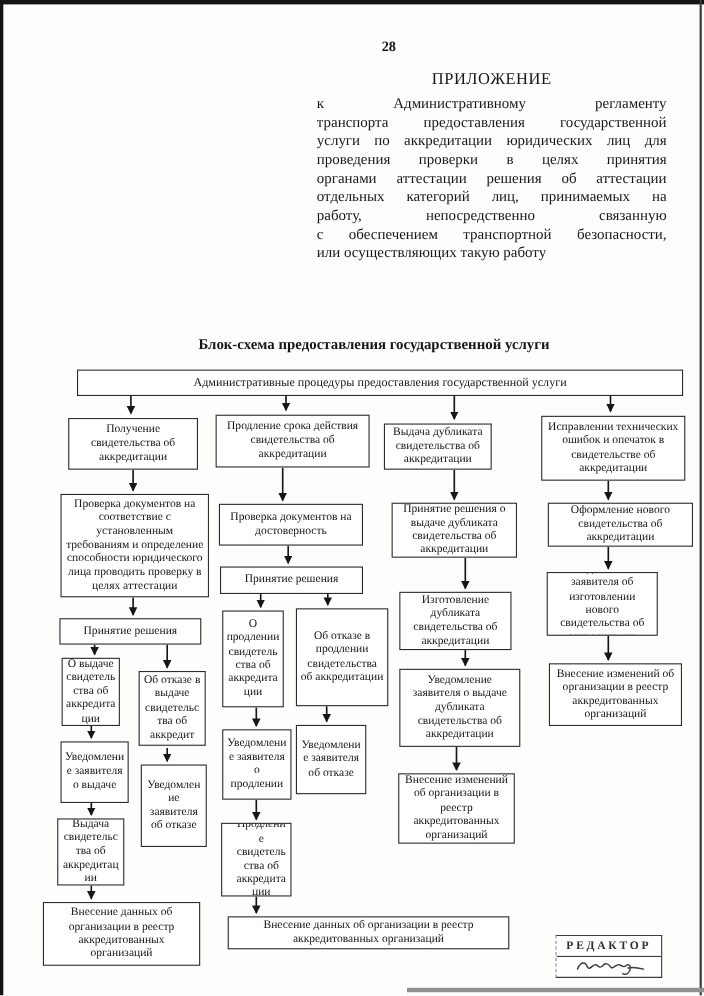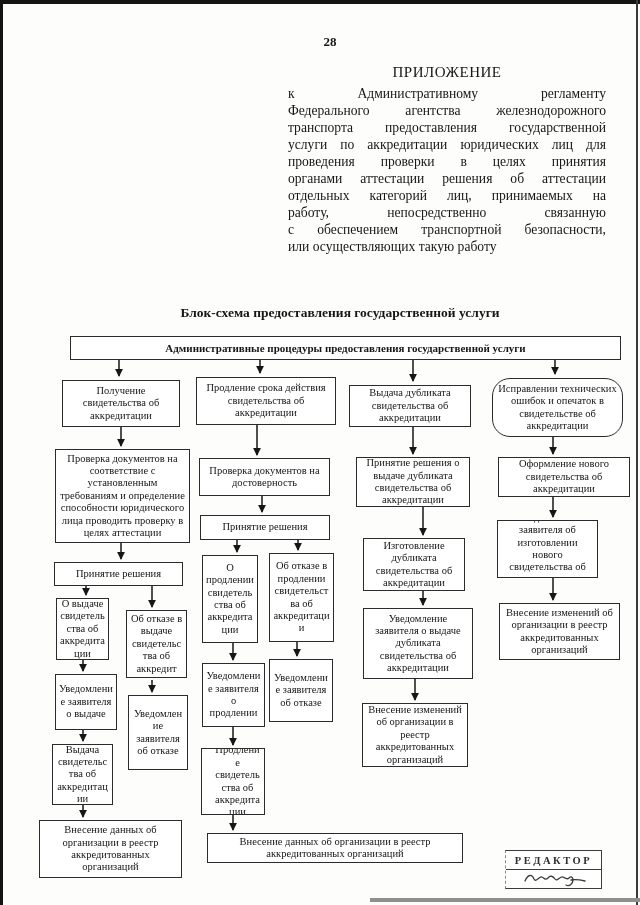--- a/index.html
+++ b/index.html
@@ -8,40 +8,40 @@
     font-family:"Liberation Serif","DejaVu Serif",serif;color:#161616;
     overflow:hidden;
   }
   
   .edge{position:absolute;background:#141414;}
   .edge-top{left:0;top:0;width:640px;height:4px;}
   .edge-left{left:0;top:0;width:3px;height:905px;}
   .edge-right{left:636px;top:0;width:2px;height:905px;background:#3a3a3a;}
   .edge-bottom{left:370px;top:898px;width:270px;height:4px;background:#8f8f8f;}
 
-  .pagenum{position:absolute;left:300px;top:34px;width:60px;text-align:center;
+  .pagenum{position:absolute;left:300px;top:34px;width:60px;text-align:right;
     font-size:13px;font-weight:bold;}
 
   .appendix{position:absolute;left:288px;top:64px;width:318px;}
   .appendix-heading{text-align:center;font-size:15px;letter-spacing:.5px;margin-bottom:4px;}
   .pline{font-size:13.6px;line-height:17px;text-align:justify;text-align-last:justify;
     white-space:normal;}
   .pline.last{text-align-last:left;}
 
   .fc-title{position:absolute;left:0;top:305px;width:640px;text-align:center;
     font-weight:bold;font-size:13.5px;padding-left:20px;}
 
   .bx{
     position:absolute;border:1.5px solid #2b2b2b;background:#fff;
     display:flex;flex-direction:column;justify-content:center;
     text-align:center;font-size:10.5px;line-height:1.18;
     padding:1px 3px;box-sizing:border-box;overflow:hidden;
     overflow-wrap:break-word;word-wrap:break-word;
   }
-  .banner{font-weight:bold;font-size:11px;}
+  .banner{font-weight:normal;font-size:11px;}
 
   svg.connectors{position:absolute;left:0;top:0;pointer-events:none;}
 
   .stamp{position:absolute;left:505px;top:850px;width:97px;height:39px;
     border:1.5px solid #3c3c3c;border-left:1.5px dashed #8a8a8a;background:#fff;
     box-sizing:border-box;}
   .stamp-top{height:18px;border-bottom:1.3px solid #3c3c3c;display:flex;
     align-items:center;justify-content:center;font-size:10.5px;letter-spacing:2.5px;
     font-weight:bold;color:#2e2e2e;}
   .stamp-sig{height:18px;display:flex;align-items:center;justify-content:center;}
@@ -52,21 +52,20 @@
 <div class="edge edge-top"></div>
 <div class="edge edge-left"></div>
 <div class="edge edge-right"></div>
 <div class="edge edge-bottom"></div>
 
 <div class="pagenum">28</div>
 
 <div class="appendix">
   <div class="appendix-heading">ПРИЛОЖЕНИЕ</div>
   <div class="pline">к Административному регламенту</div>
-  <div class="pline">Федерального агентства железнодорожного</div>
   <div class="pline">транспорта предоставления государственной</div>
   <div class="pline">услуги по аккредитации юридических лиц для</div>
   <div class="pline">проведения проверки в целях принятия</div>
   <div class="pline">органами аттестации решения об аттестации</div>
   <div class="pline">отдельных категорий лиц, принимаемых на</div>
   <div class="pline">работу, непосредственно связанную</div>
   <div class="pline">с обеспечением транспортной безопасности,</div>
   <div class="pline last">или осуществляющих такую работу</div>
 </div>
 
@@ -122,33 +121,33 @@
 <div class="bx" style="left:126px;top:610px;width:61px;height:68px;">Об отказе в выдаче свидетельства об аккредит</div>
 <div class="bx" style="left:55px;top:674px;width:62px;height:56px;">Уведомление заявителя о выдаче</div>
 <div class="bx" style="left:128px;top:695px;width:60px;height:75px;">Уведомление заявителя об отказе</div>
 <div class="bx" style="left:52px;top:744px;width:61px;height:61px;">Выдача свидетельства об аккредитации</div>
 <div class="bx" style="left:39px;top:820px;width:143px;height:58px;">Внесение данных об организации в реестр аккредитованных организаций</div>
 
 <div class="bx" style="left:196px;top:377px;width:140px;height:48px;">Продление срока действия свидетельства об аккредитации</div>
 <div class="bx" style="left:199px;top:458px;width:131px;height:38px;">Проверка документов на достоверность</div>
 <div class="bx" style="left:200px;top:515px;width:130px;height:25px;">Принятие решения</div>
 <div class="bx" style="left:202px;top:555px;width:56px;height:88px;">О продлении свидетельства об аккредитации</div>
-<div class="bx" style="left:269px;top:553px;width:65px;height:89px;">Об отказе в продлении свидетельства об аккредитации</div>
+<div class="bx" style="left:269px;top:553px;width:84px;height:89px;">Об отказе в продлении свидетельства об аккредитации</div>
 <div class="bx" style="left:202px;top:663px;width:63px;height:64px;">Уведомление заявителя о продлении</div>
 <div class="bx" style="left:269px;top:659px;width:64px;height:63px;">Уведомление заявителя об отказе</div>
 <div class="bx" style="left:201px;top:748px;width:64px;height:67px;padding-left:12px;">Продление свидетельства об аккредитации</div>
 <div class="bx" style="left:207px;top:833px;width:256px;height:30px;">Внесение данных об организации в реестр аккредитованных организаций</div>
 
-<div class="bx" style="left:349px;top:385px;width:122px;height:42px;">Выдача дубликата свидетельства об аккредитации</div>
+<div class="bx" style="left:349px;top:385px;width:98px;height:42px;">Выдача дубликата свидетельства об аккредитации</div>
 <div class="bx" style="left:356px;top:457px;width:114px;height:50px;">Принятие решения о выдаче дубликата свидетельства об аккредитации</div>
 <div class="bx" style="left:363px;top:538px;width:102px;height:53px;">Изготовление дубликата свидетельства об аккредитации</div>
 <div class="bx" style="left:363px;top:608px;width:110px;height:71px;">Уведомление заявителя о выдаче дубликата свидетельства об аккредитации</div>
 <div class="bx" style="left:362px;top:703px;width:106px;height:64px;">Внесение изменений об организации в реестр аккредитованных организаций</div>
 
-<div class="bx" style="left:492px;top:378px;width:131px;height:59px;border-radius:18px;">Исправлении технических ошибок и опечаток в свидетельстве об аккредитации</div>
+<div class="bx" style="left:492px;top:378px;width:131px;height:59px;">Исправлении технических ошибок и опечаток в свидетельстве об аккредитации</div>
 <div class="bx" style="left:498px;top:457px;width:132px;height:40px;">Оформление нового свидетельства об аккредитации</div>
 <div class="bx" style="left:497px;top:520px;width:101px;height:58px;">Уведомление заявителя об изготовлении нового свидетельства об аккредитации</div>
 <div class="bx" style="left:499px;top:603px;width:121px;height:57px;">Внесение изменений об организации в реестр аккредитованных организаций</div>
 
 <div class="stamp">
   <div class="stamp-top">РЕДАКТОР</div>
   <div class="stamp-sig">
     <svg width="86" height="17" viewBox="0 0 86 17">
       <path d="M14,10 C17,3 21,3 23,8 C25,12 28,5 31,6 C33,7 34,10 37,7 C39,4 42,5 44,8
                C46,11 49,5 52,6 C54,7 56,9 58,7 C60,5 62,6 62,9 C62,13 58,16 55,14

